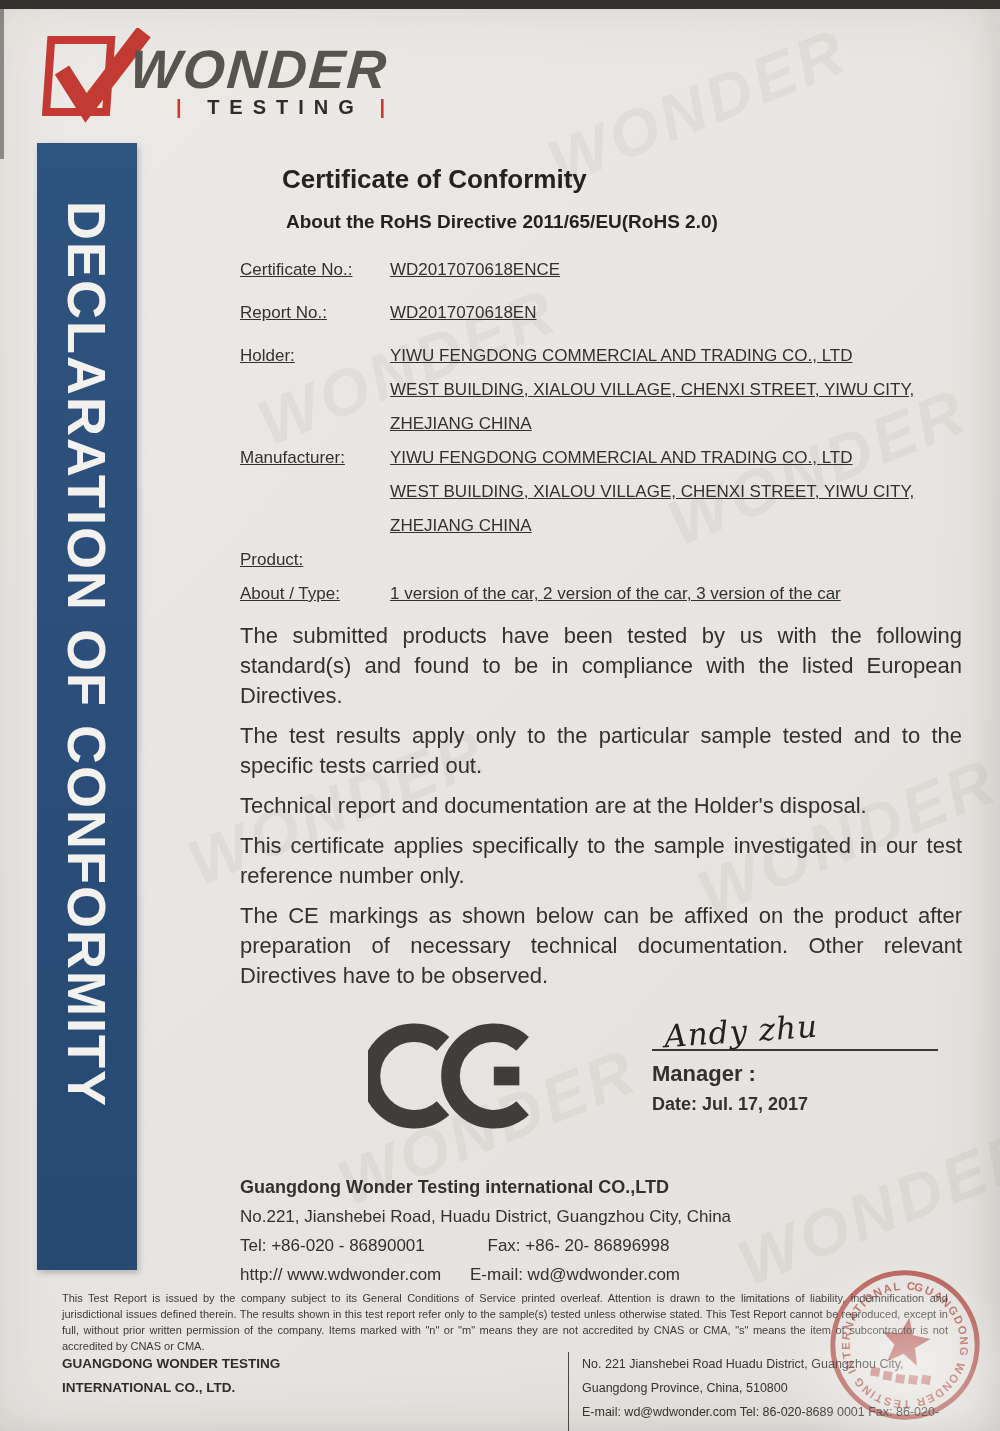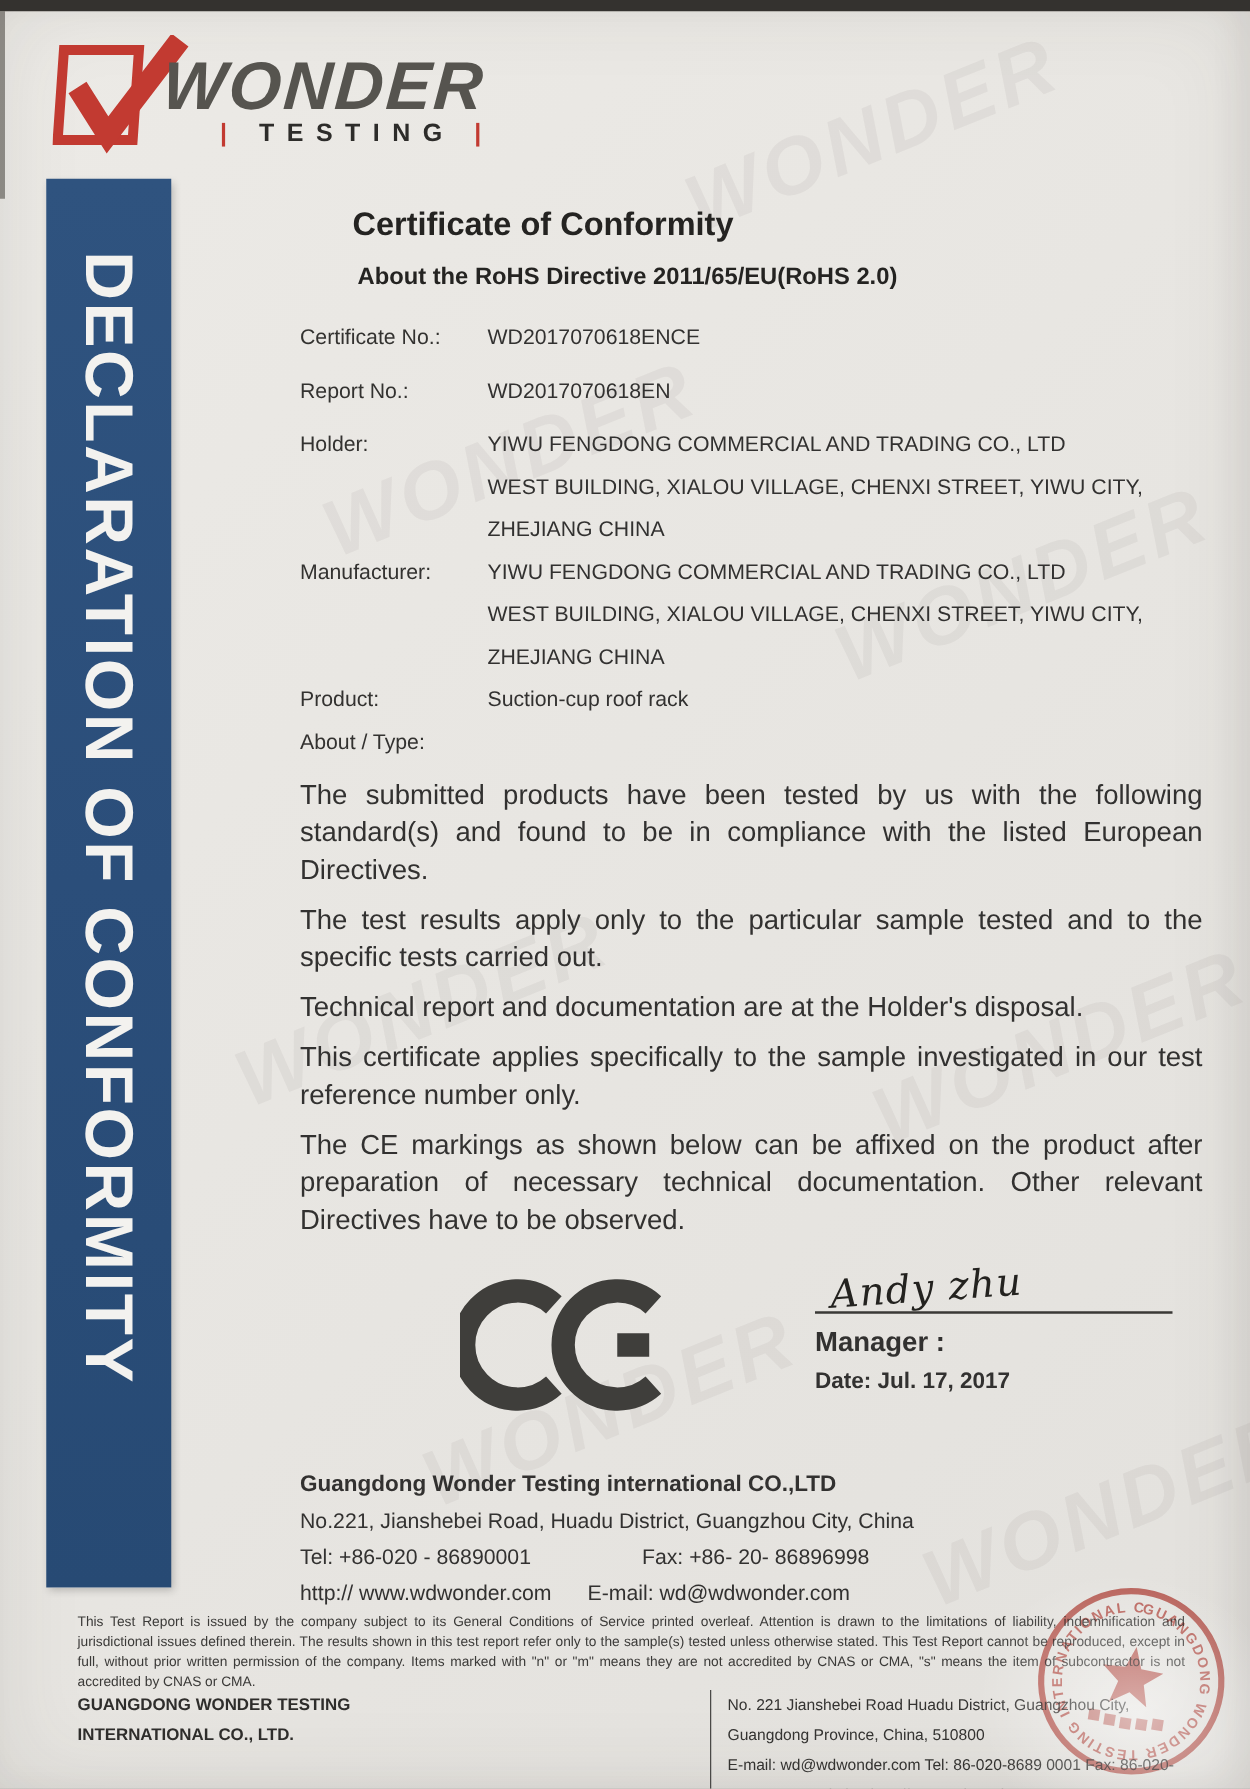--- a/index.html
+++ b/index.html
@@ -44,21 +44,21 @@
     writing-mode:vertical-rl; text-orientation:mixed;
     font-size:54px; font-weight:bold; letter-spacing:2px;
     color:#f3f2ef; padding-top:58px; white-space:nowrap;
   }
 
   
   .content{ position:absolute; left:240px; top:164px; width:722px; }
   .doc-title{ font-size:26px; font-weight:bold; padding-left:42px; color:#242321; }
   .doc-subtitle{ font-size:19px; font-weight:bold; padding-left:46px; margin-top:16px; color:#242321; }
 
-  .fields{ margin-top:20px; font-size:17px; }
+  .fields{ margin-top:20px; font-size:17px;text-decoration:underline; }
   .frow{ display:grid; grid-template-columns:150px 1fr; line-height:34px; }
   .frow.gap{ margin-bottom:9px; }
   .flabel{ color:#333230; }
   .fvalue div{ line-height:34px; }
 
   .para{ font-size:22px; line-height:30px; margin-top:10px; text-align:justify; }
   .standards{ margin:4px 0 4px 150px; font-size:17px; font-weight:bold; line-height:30px; }
   .standards div{ margin-bottom:2px; }
 
   
@@ -71,21 +71,21 @@
   }
   .sig .rule{ border-bottom:2px solid #3a3936; margin-top:4px; width:286px; }
   .sig .role{ font-size:22px; font-weight:bold; margin-top:10px; }
   .sig .date{ font-size:18px; font-weight:bold; margin-top:7px; }
 
   
   .issuer{ margin-top:14px; font-size:17px; }
   .issuer .name{ font-weight:bold; font-size:18px; }
   .issuer div{ line-height:29px; }
   .issuer .pair span{ display:inline-block; }
-  .issuer .pair .first{ margin-right:84px; }
+  .issuer .pair .first{ margin-right:58px; }
   .issuer .pair2 .first{ margin-right:24px; }
 
   
   .disclaimer{
     position:absolute; left:62px; top:1290px; width:886px;
     font-size:11px; line-height:16px; color:#3b3a38; text-align:justify;
   }
   .foot-table{ position:absolute; left:62px; top:1352px; width:880px; display:flex; }
   .foot-left{ width:506px; font-size:13.5px; font-weight:bold; line-height:24px; color:#2e2d2b; }
   .foot-div{ width:0; border-left:1.5px solid #4a4947; margin-right:13px; }
@@ -149,24 +149,24 @@
       <div class="frow">
         <div class="flabel">Manufacturer:</div>
         <div class="fvalue">
           <div>YIWU FENGDONG COMMERCIAL AND TRADING CO., LTD</div>
           <div>WEST BUILDING, XIALOU VILLAGE, CHENXI STREET, YIWU CITY,</div>
           <div>ZHEJIANG CHINA</div>
         </div>
       </div>
       <div class="frow">
         <div class="flabel">Product:</div>
-        <div class="fvalue">Suction-cup roof rack</div>
       </div>
       <div class="frow">
         <div class="flabel">About / Type:</div>
+        <div class="fvalue">1 version of the car, 2 version of the car, 3 version of the car</div>
       </div>
     </div>
 
     <div class="para">The submitted products have been tested by us with the following standard(s) and found to be in compliance with the listed European Directives.</div>
 
 
     <div class="para">The test results apply only to the particular sample tested and to the specific tests carried out.</div>
     <div class="para">Technical report and documentation are at the Holder's disposal.</div>
     <div class="para">This certificate applies specifically to the sample investigated in our test reference number only.</div>
     <div class="para">The CE markings as shown below can be affixed on the product after preparation of necessary technical documentation. Other relevant Directives have to be observed.</div>

